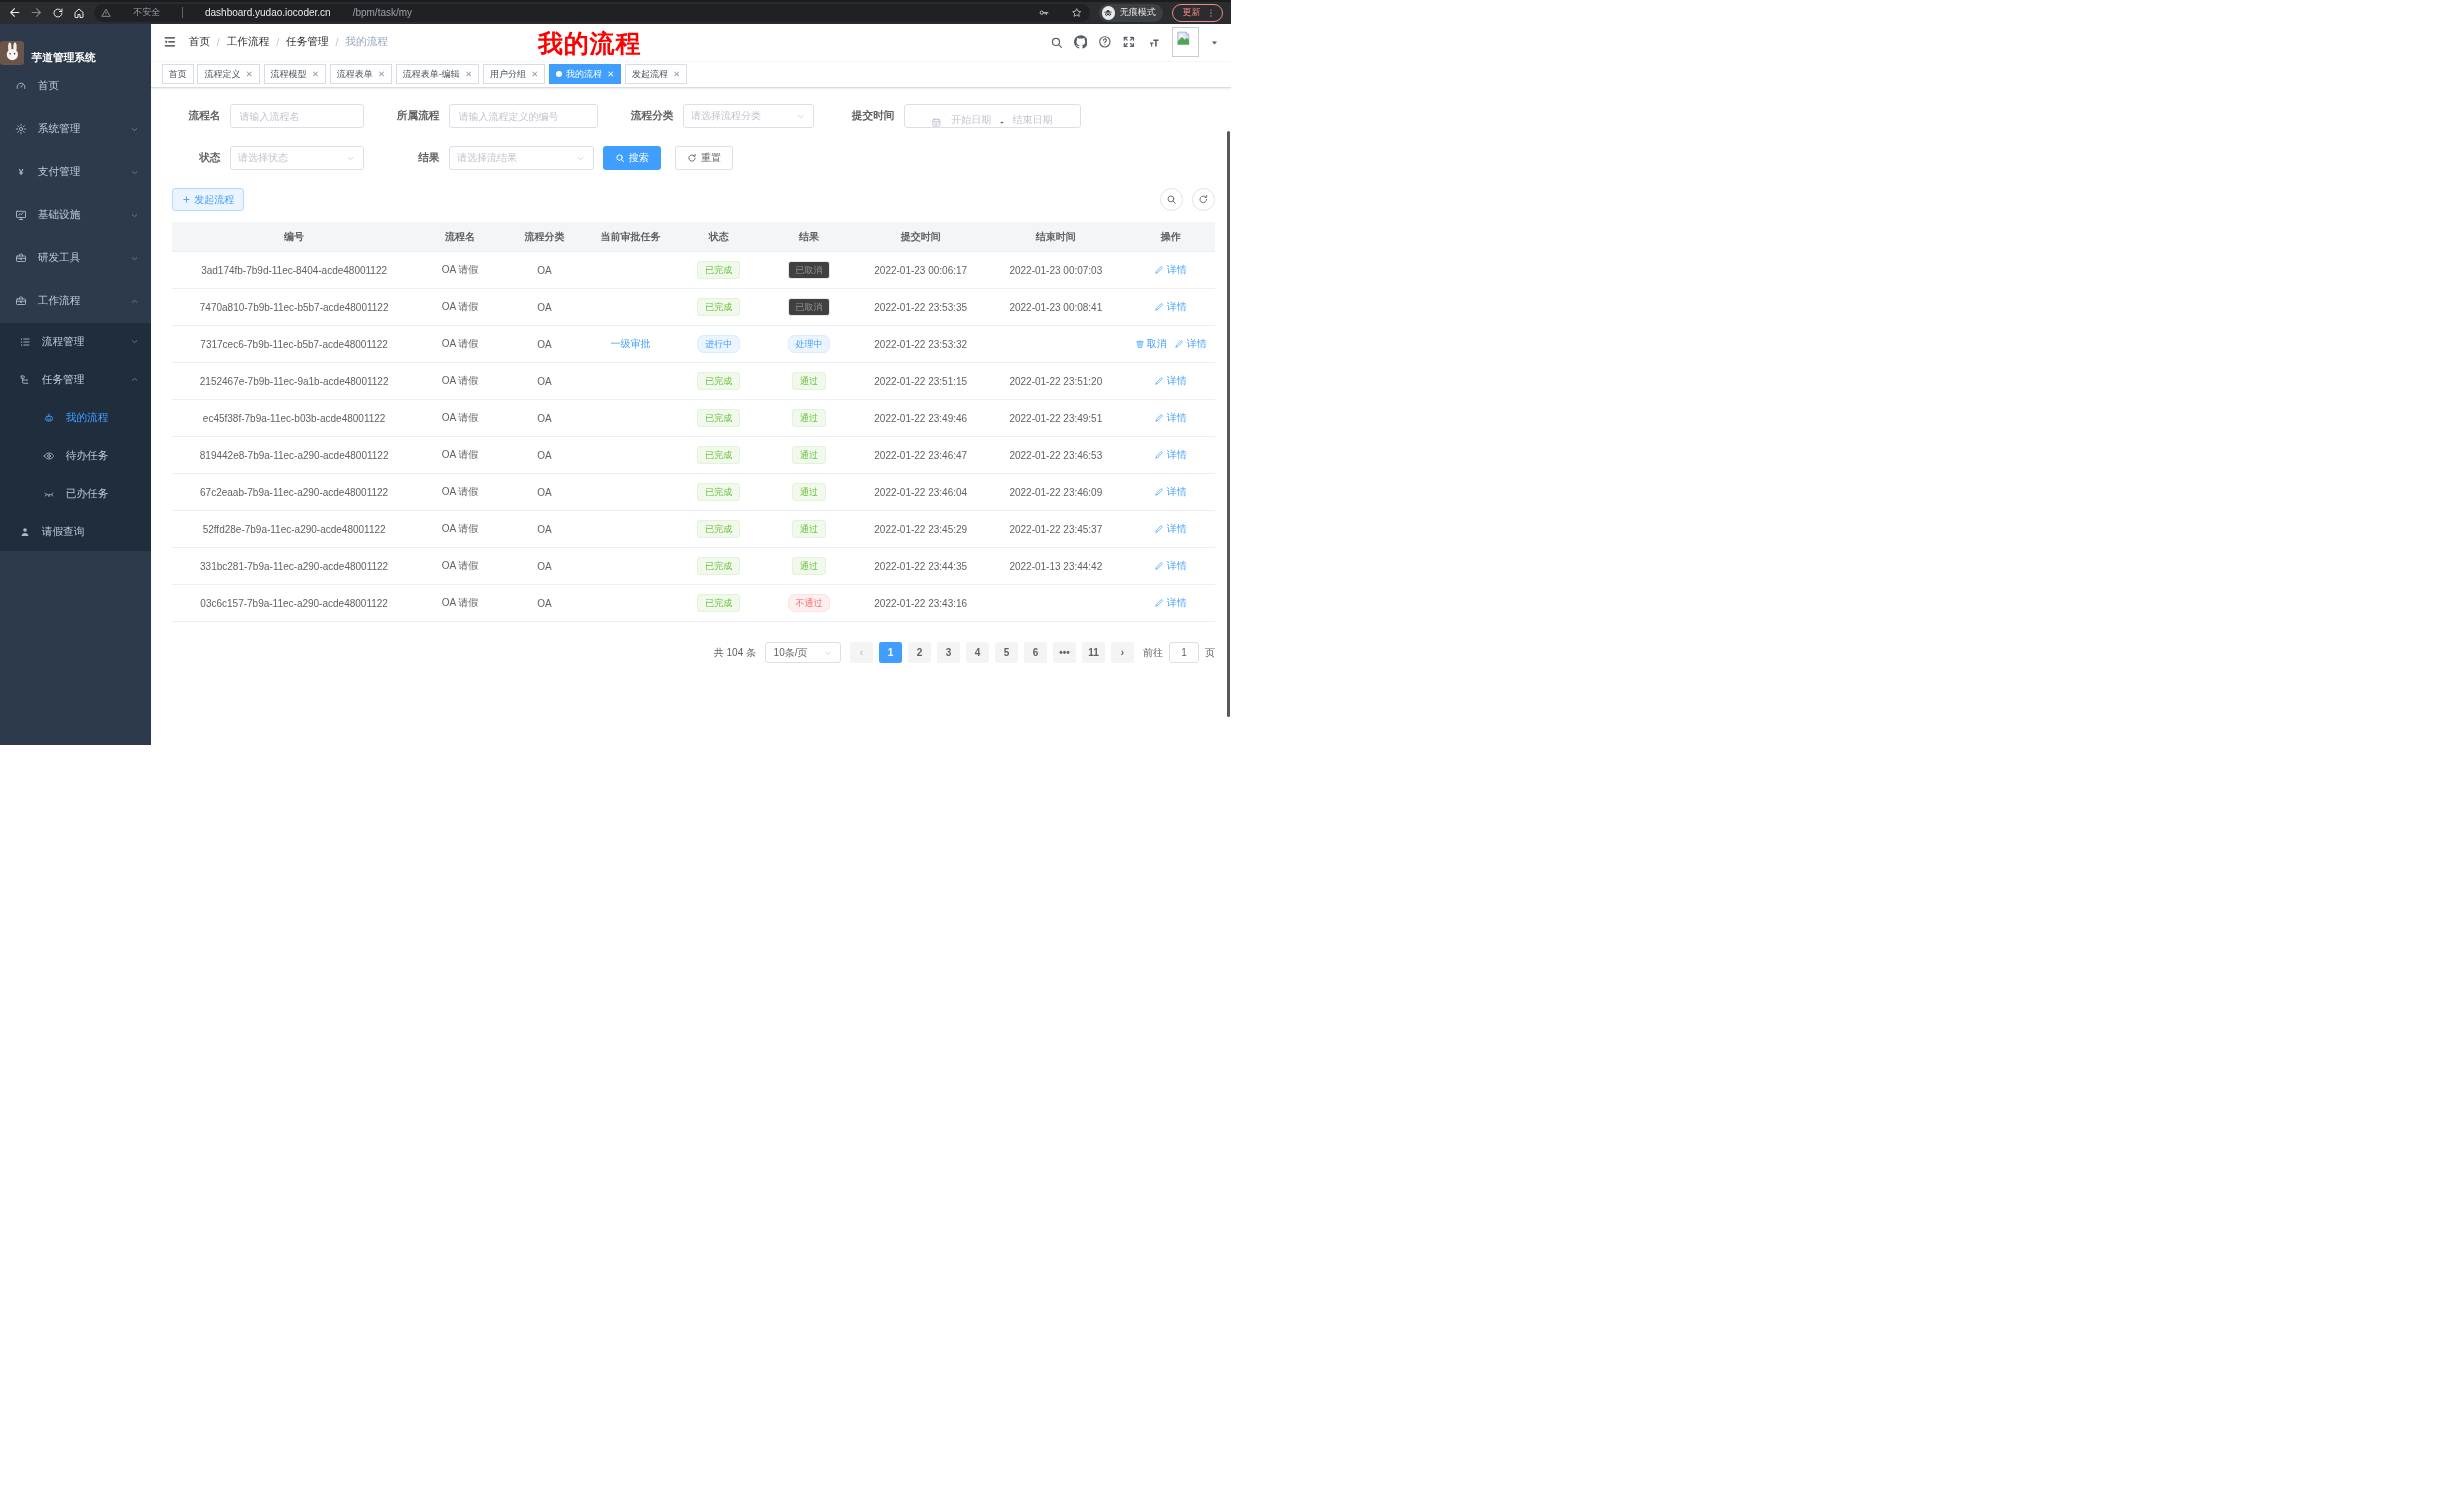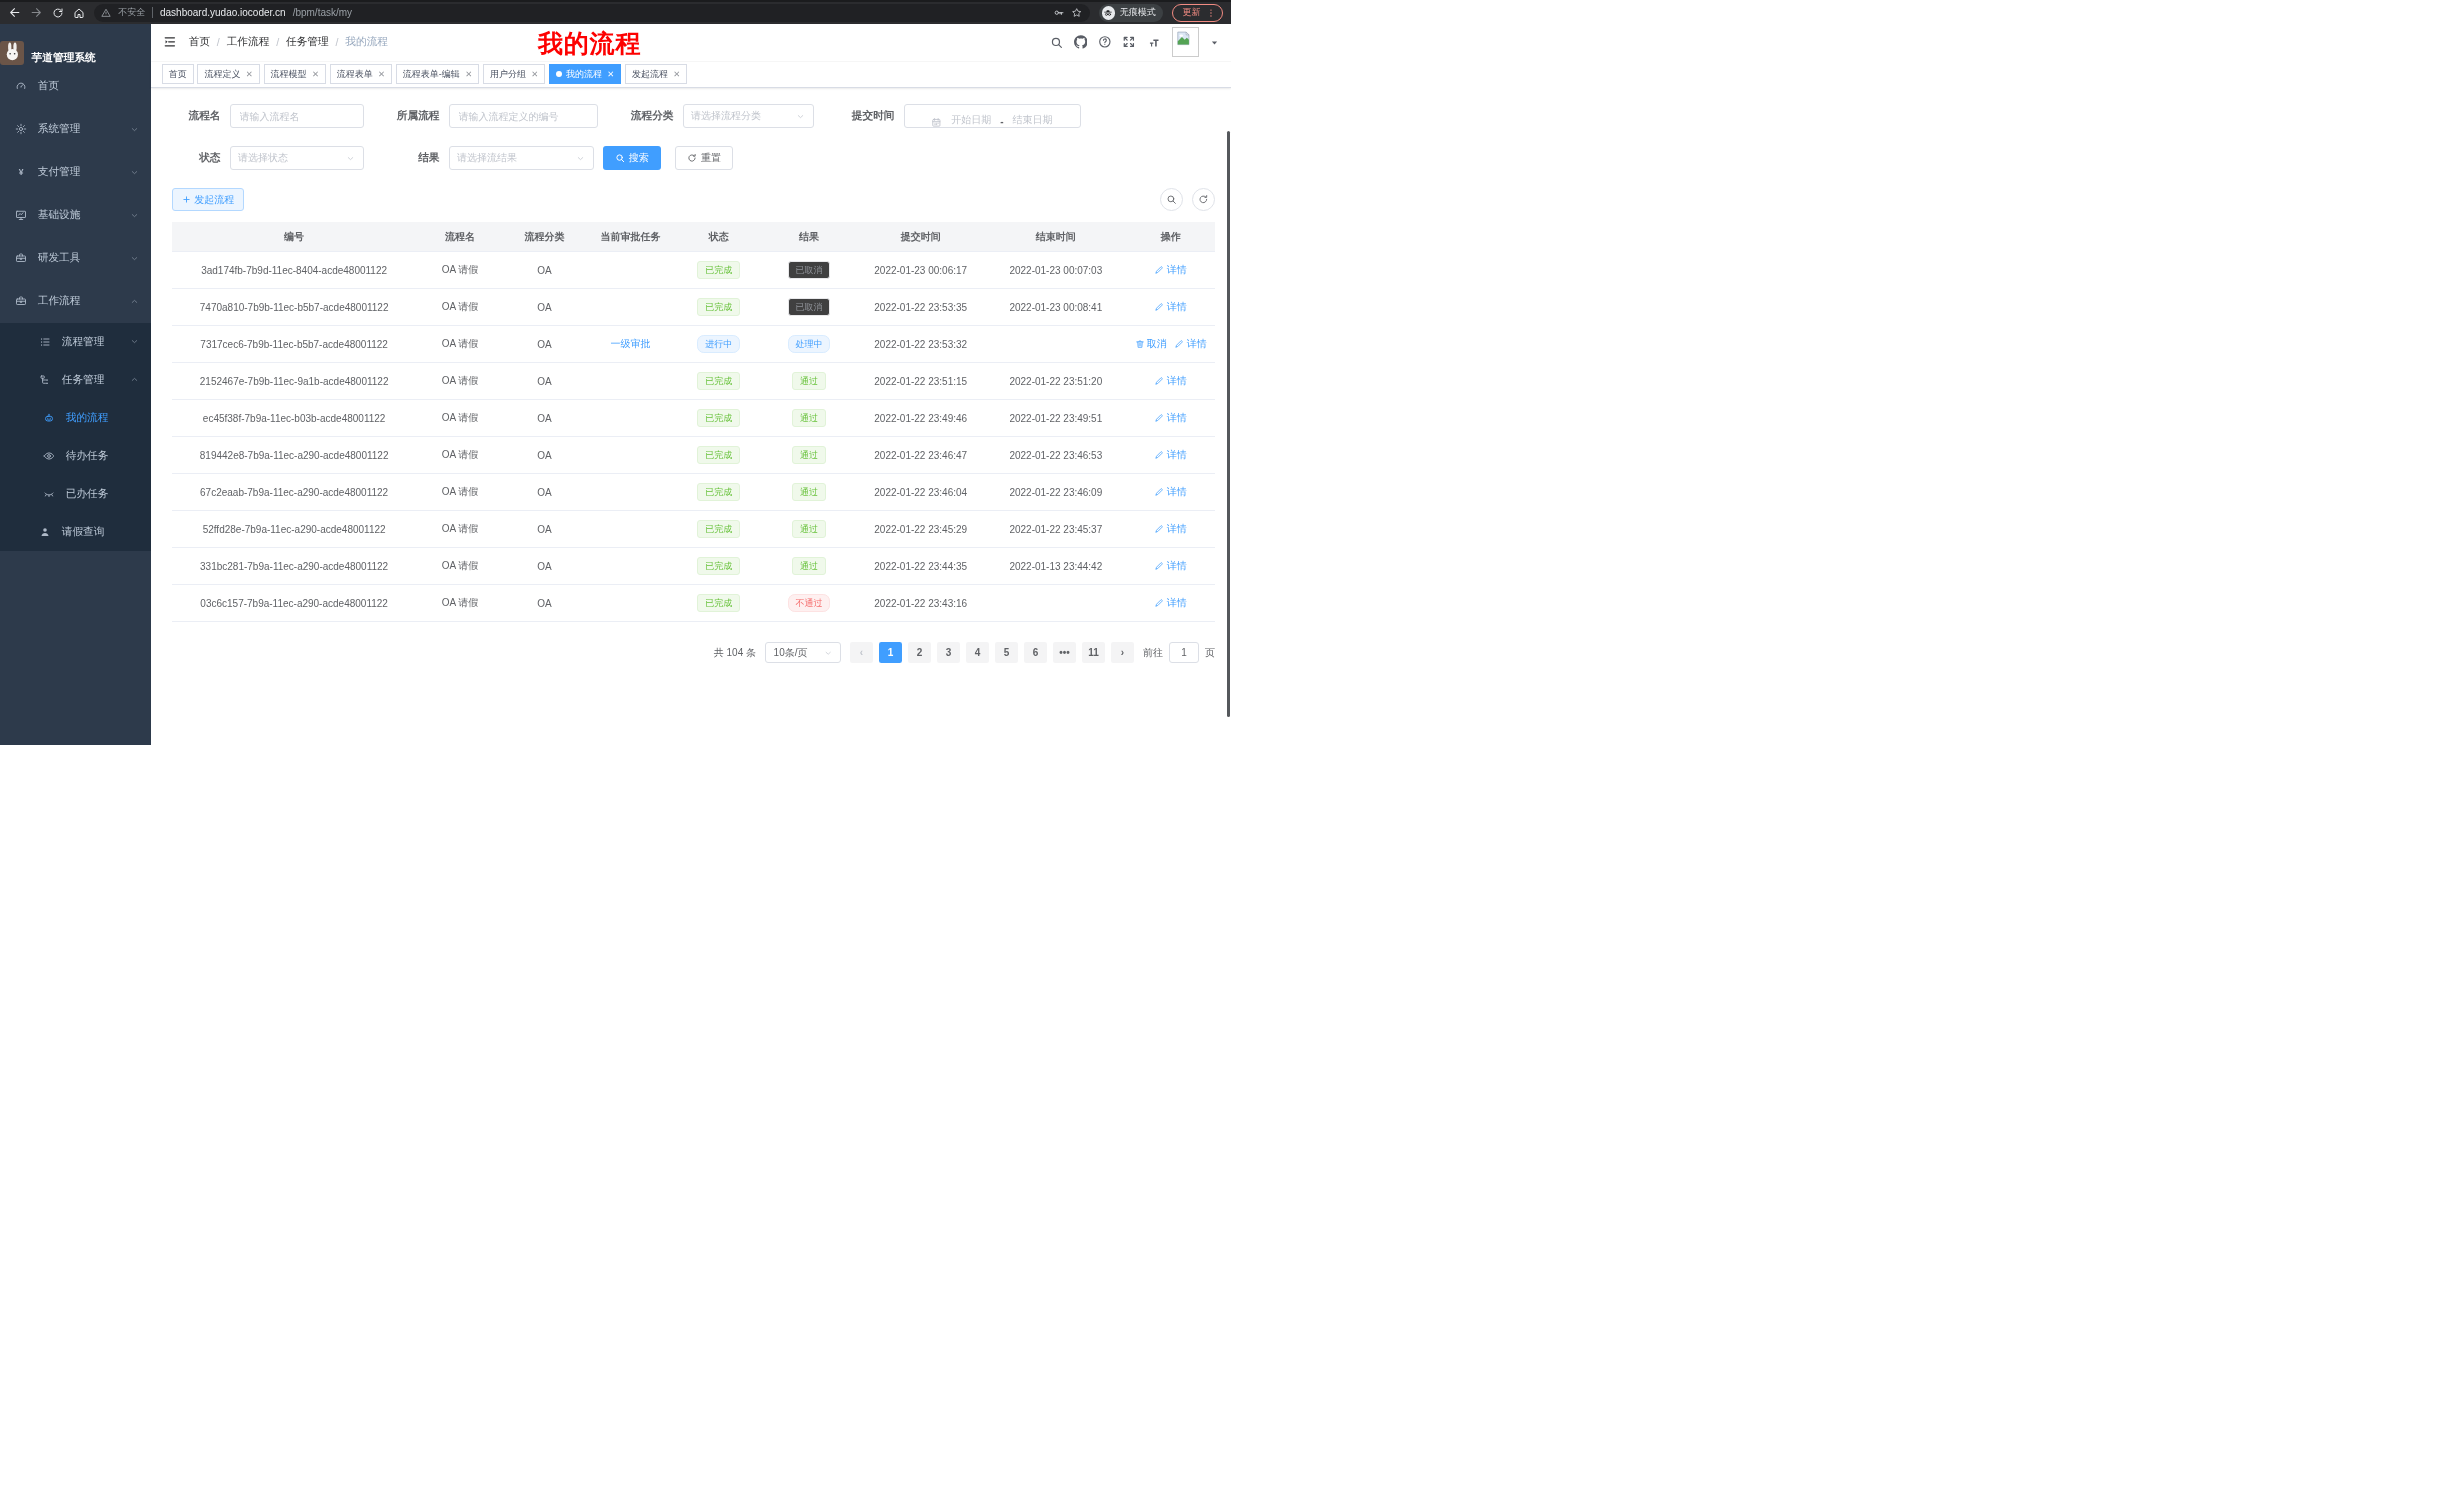--- a/index.html
+++ b/index.html
@@ -3,40 +3,40 @@
 <meta charset="utf-8">
 <style>
   *{margin:0;padding:0;box-sizing:border-box}
   html,body{width:1231px;height:746px;overflow:hidden}
   body{font-family:"Liberation Sans","DejaVu Sans",sans-serif;font-size:10.7px;color:#303133;background:#fff}
   .ic{flex:none;display:block}
   
   .chrome{height:23.6px;background:#2b2c2f;display:flex;align-items:center;padding:0 7.6px;gap:9px;border-top:2.3px solid #1b1c1e}
   .chrome .navic{color:#e8eaed;cursor:pointer}
   .chrome .navic.dim{color:#85888c}
-  .omnibox{flex:1;height:18px;background:#202124;border-radius:9px;display:flex;align-items:center;padding:0 7.6px;gap:7px;color:#9aa0a6;font-size:9px;cursor:text}
+  .omnibox{flex:1;height:18px;background:#202124;border-radius:9px;display:flex;align-items:center;padding:0 7.6px;gap:22px;color:#9aa0a6;font-size:9px;cursor:text}
   .omnibox .div{width:0.8px;height:10.7px;background:#5f6368}
   .omnibox .host{color:#e8eaed;font-size:10px}
   .omnibox .path{color:#9aa0a6;font-size:10px}
   .omnibox .sp{flex:1}
   .incog{display:flex;align-items:center;gap:4.6px;background:#3c4043;border-radius:9px;height:18px;padding:0 7.6px 0 2.3px;color:#e8eaed;font-size:9px}
   .incog .circ{width:13.7px;height:13.7px;border-radius:50%;background:#e8eaed;display:flex;align-items:center;justify-content:center}
   .updatepill{display:flex;align-items:center;gap:6px;border:0.8px solid #f28b82;color:#f28b82;border-radius:10px;height:18px;padding:0 6px 0 9px;font-size:9px;cursor:pointer}
   
   .app{display:flex;height:721px}
   .sidebar{width:151px;background:#2d3a4b;flex:none;display:flex;flex-direction:column}
   .logo{height:41px;display:flex;align-items:flex-end;gap:7.6px;}
   .logo span{color:#fff;font-weight:bold;font-size:10.7px}
   .m-item{display:flex;align-items:center;height:43px;padding-left:15px;color:#bfcbd9;font-size:10.7px;cursor:pointer;position:relative}
   .m-item .lbl{margin-left:10.7px}
   .m-item .chev{position:absolute;right:12px;color:#8b97a6}
   .m-item .mic{color:#aeb9c8;width:12px;display:flex;justify-content:center}
   .submenu{background:#1f2d3d}
   .submenu .m-item{height:38px}
-  .submenu .lv2{padding-left:39px}
+  .submenu .lv2{padding-left:19px}
   .submenu .lv3{padding-left:43px}
   .m-item.active,.m-item.active .mic{color:#409eff}
   .main{flex:1;position:relative;display:flex;flex-direction:column;background:#fff;min-width:0}
   
   .navbar{height:38px;display:flex;align-items:center;padding:0 12px;background:#fff;position:relative;border-bottom:0.8px solid rgba(0,0,0,.03)}
   .hamb{color:#303133;cursor:pointer;margin-right:12px}
   .bc{display:flex;align-items:center;gap:6.8px;font-size:10.7px}
   .bc .it{color:#303133;cursor:pointer}
   .bc .sep{color:#c0c4cc}
   .bc .last{color:#97a8be}

